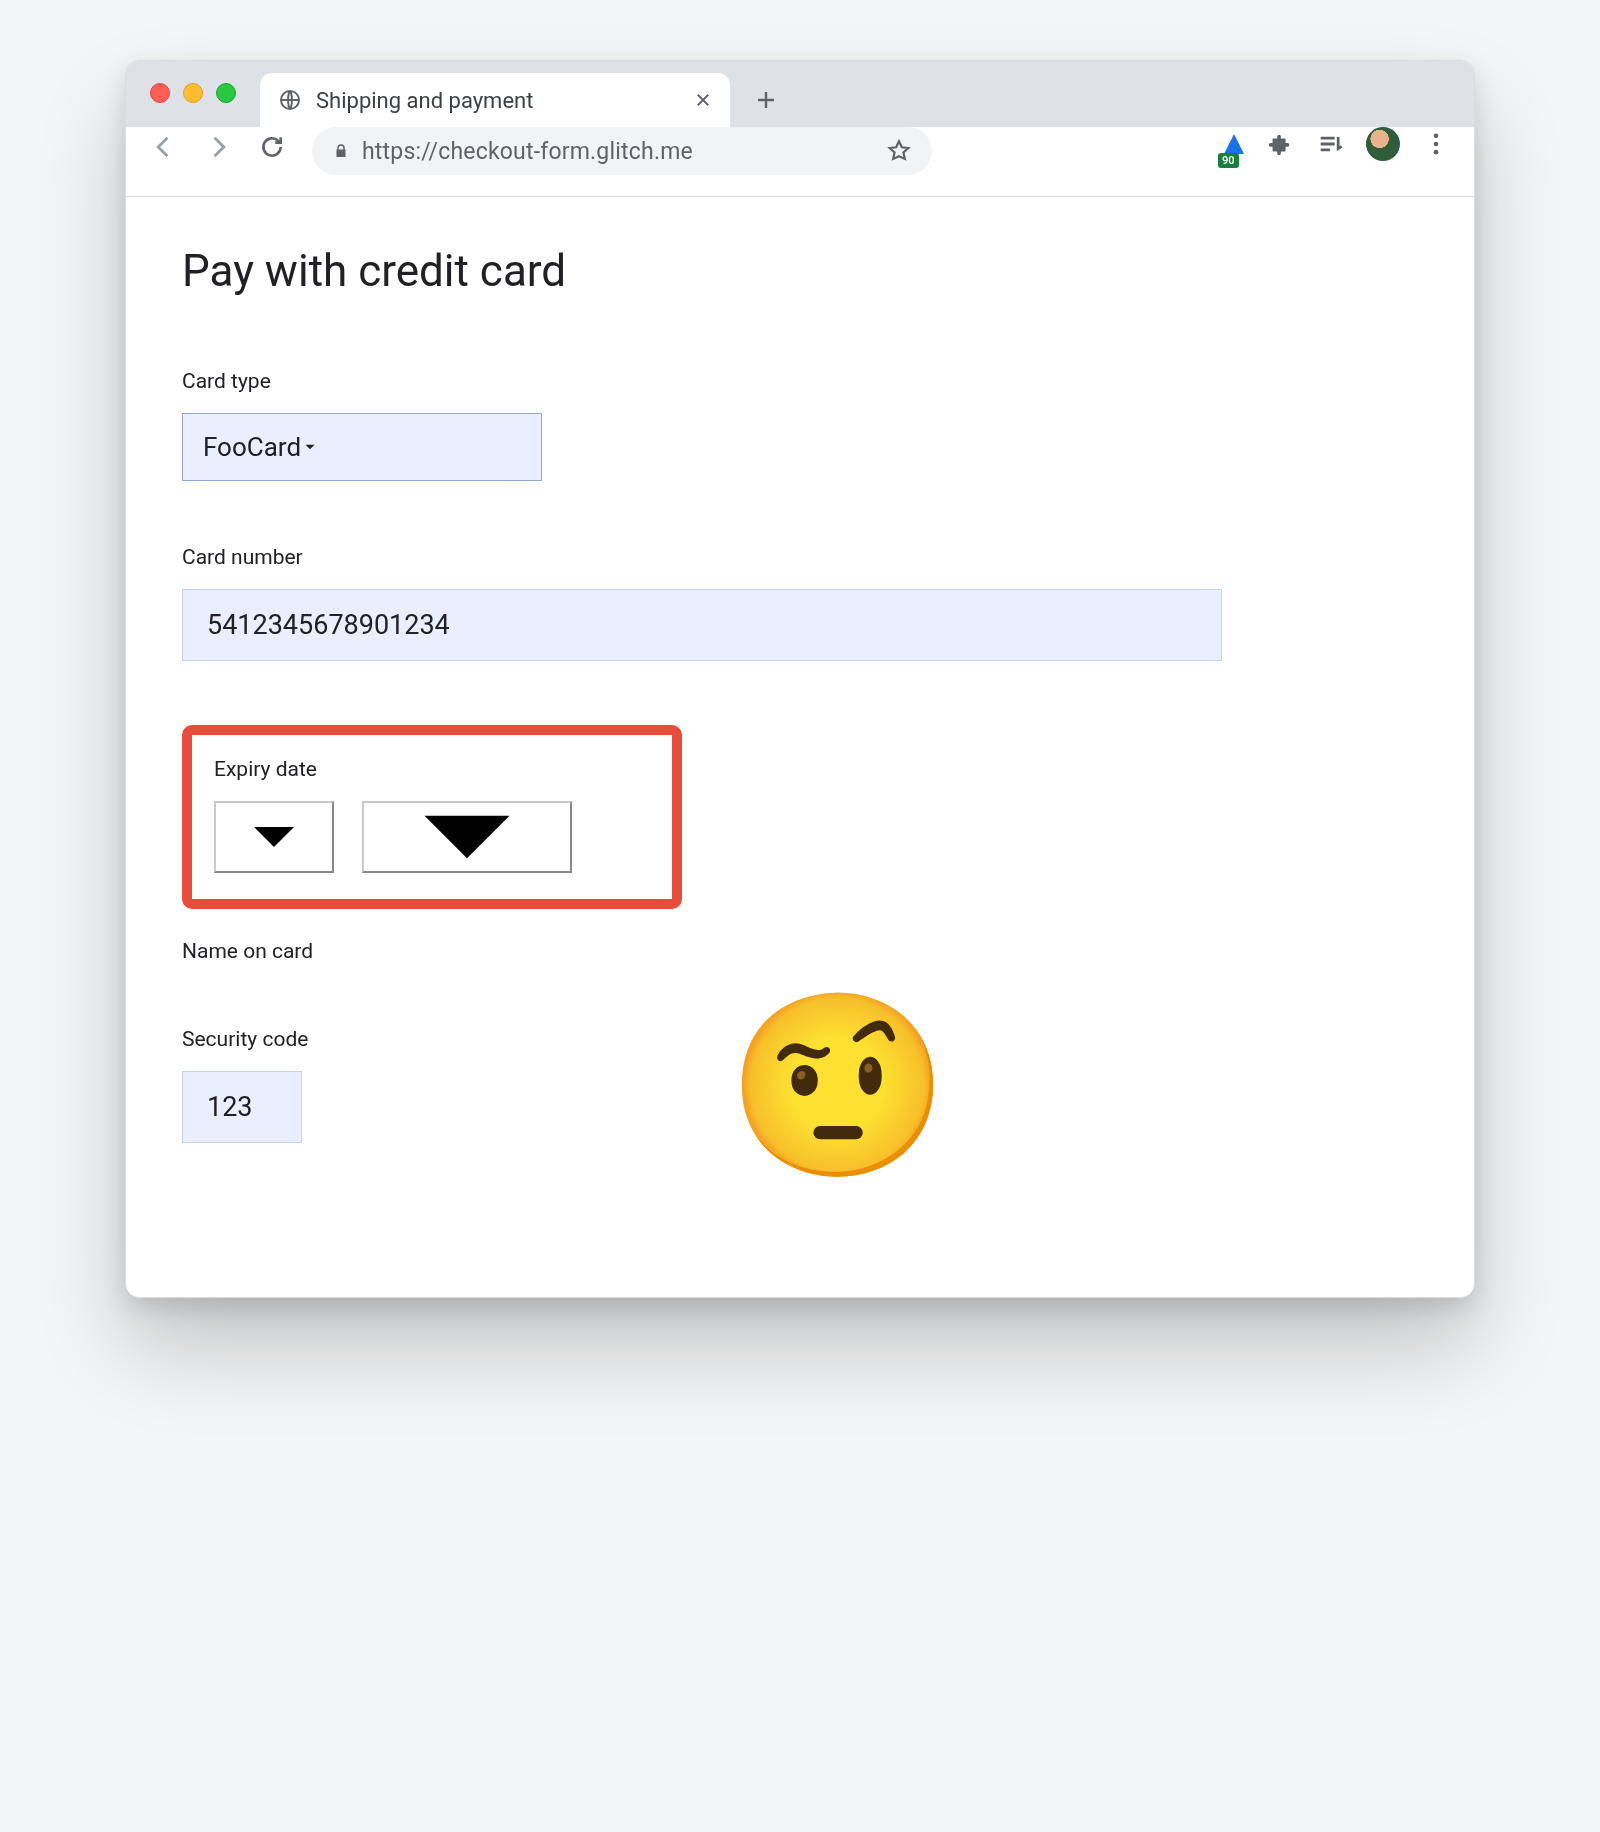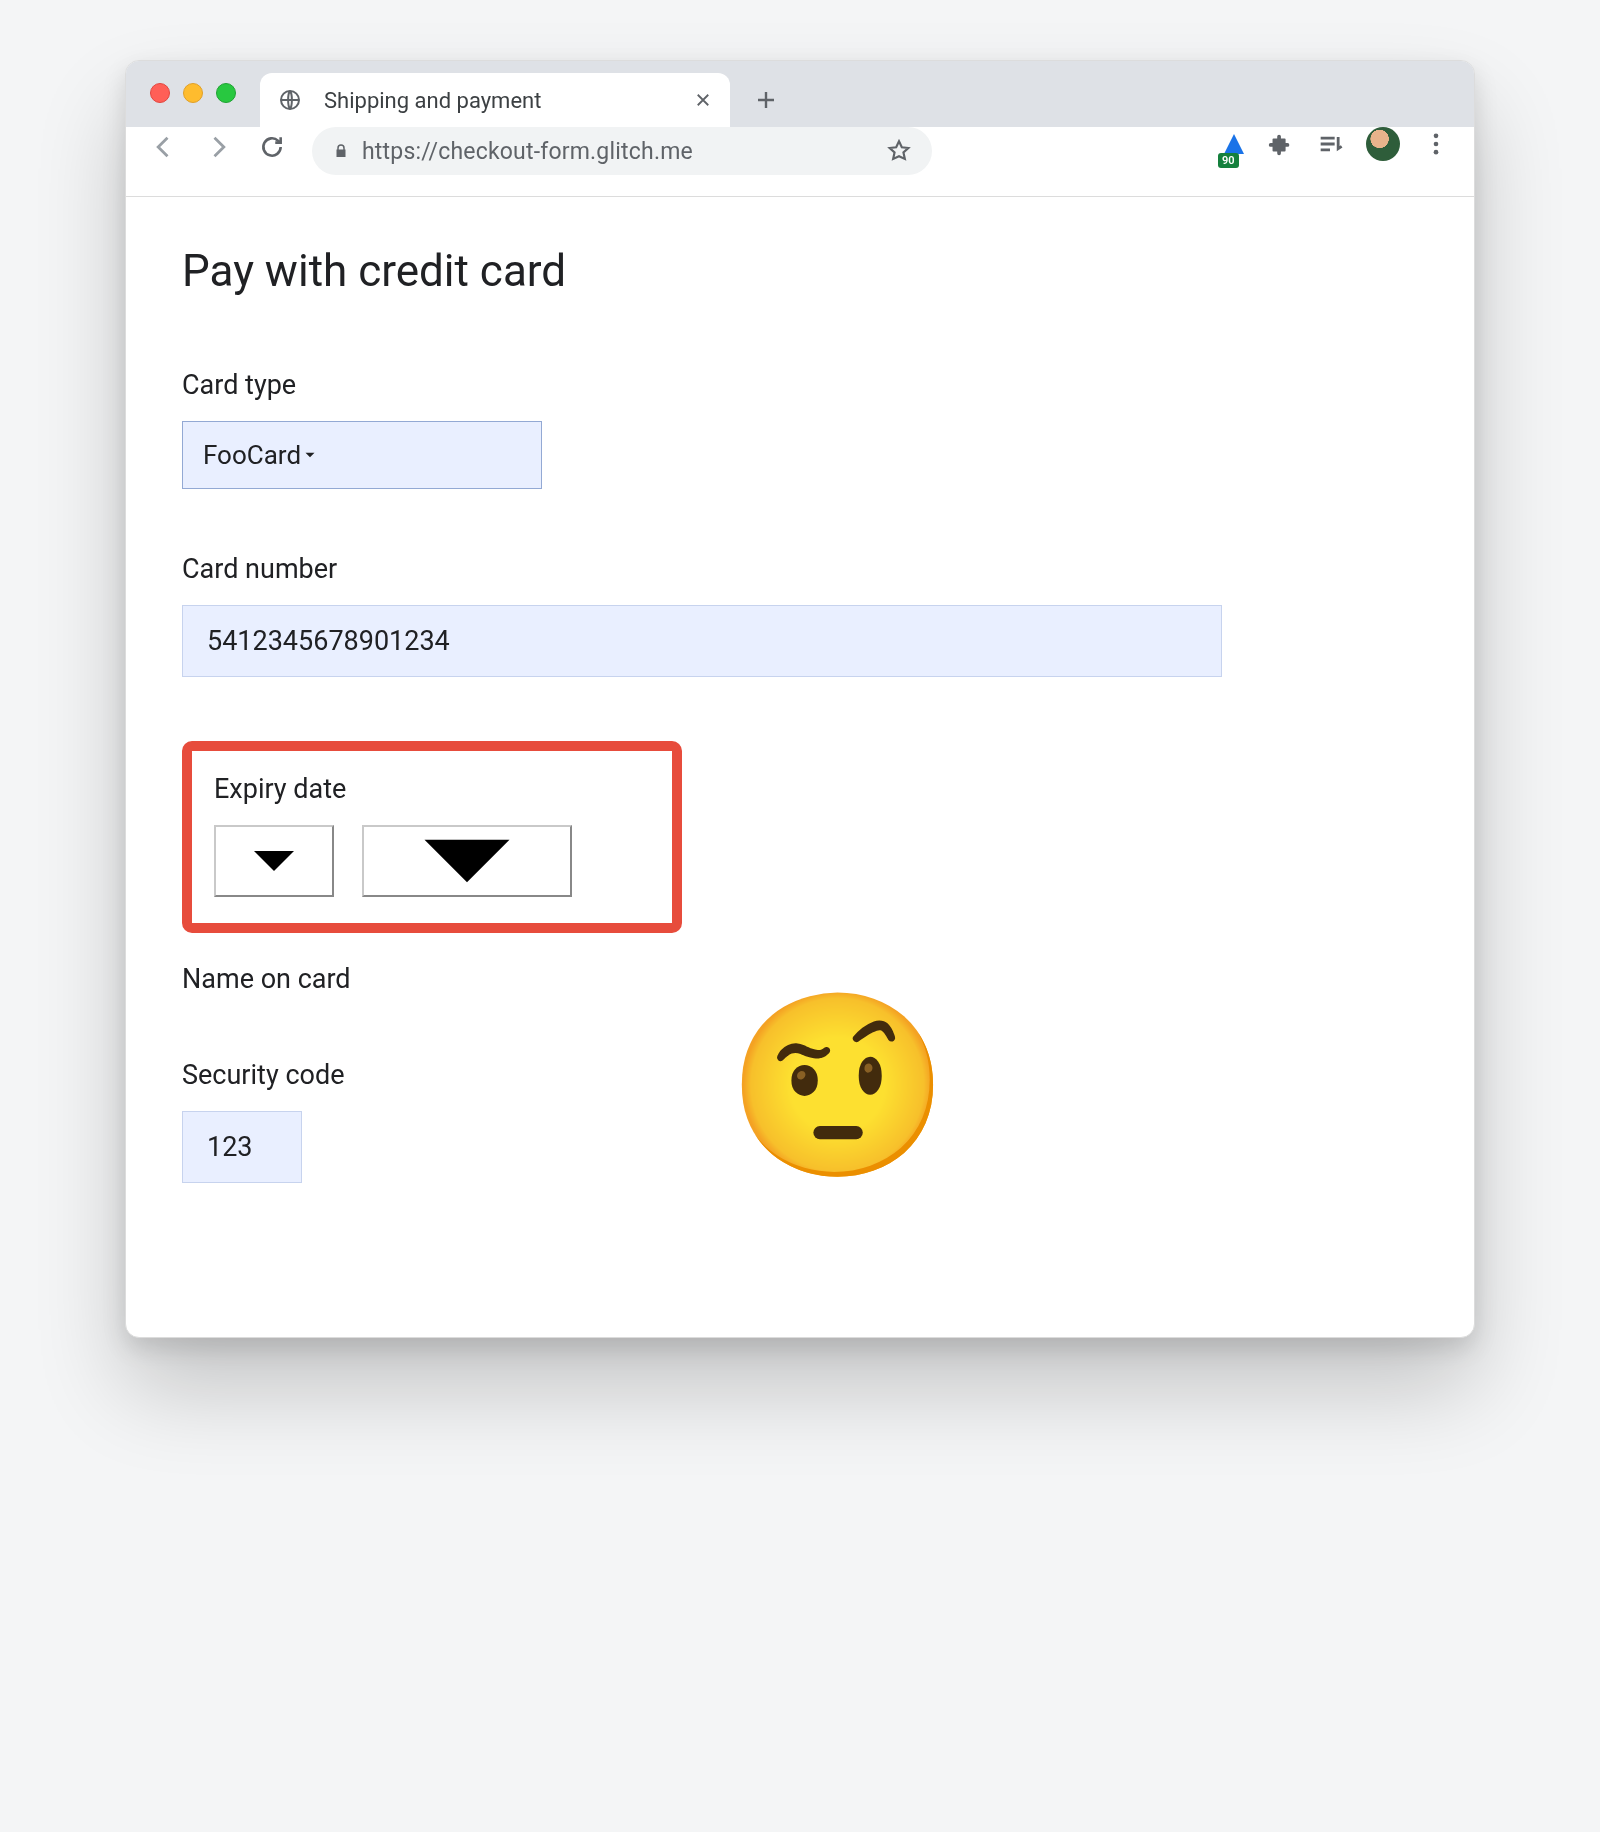--- a/index.html
+++ b/index.html
@@ -42,21 +42,21 @@
   .light.green { background: #28c840; border: 1px solid #1fa233; }
   .tab {
     margin-left: 110px;
     height: 54px;
     background: #fff;
     border-top-left-radius: 12px;
     border-top-right-radius: 12px;
     display: flex;
     align-items: center;
     padding: 0 18px;
-    gap: 22px;
+    gap: 14px;
     min-width: 470px;
     position: relative;
   }
   .tab .globe { width:24px; height:24px; color:#5f6368; }
   .tab-title { font-size: 22px; color: #3c4043; flex: 1; }
   .tab-close { width: 18px; height: 18px; color: #5f6368; cursor: pointer; margin-left: 8px;}
   .new-tab {
     width: 44px; height: 44px; display:flex; align-items:center; justify-content:center;
     color:#5f6368; cursor:pointer; margin-left:14px; margin-bottom:5px;
   }
@@ -106,21 +106,21 @@
     position: relative;
   }
   h1.page-title {
     font-size: 44px;
     font-weight: 400;
     color: #202124;
     margin-bottom: 72px;
   }
   .field { margin-bottom: 64px; }
   .field-label {
-    font-size: 27px;
+    font-size: 21px;
     color: #202124;
     margin-bottom: 20px;
     display:block;
   }
   .select {
     height: 68px;
     background: #e9efff;
     border: 1px solid #93a9d4;
     display: flex;
     align-items: center;

